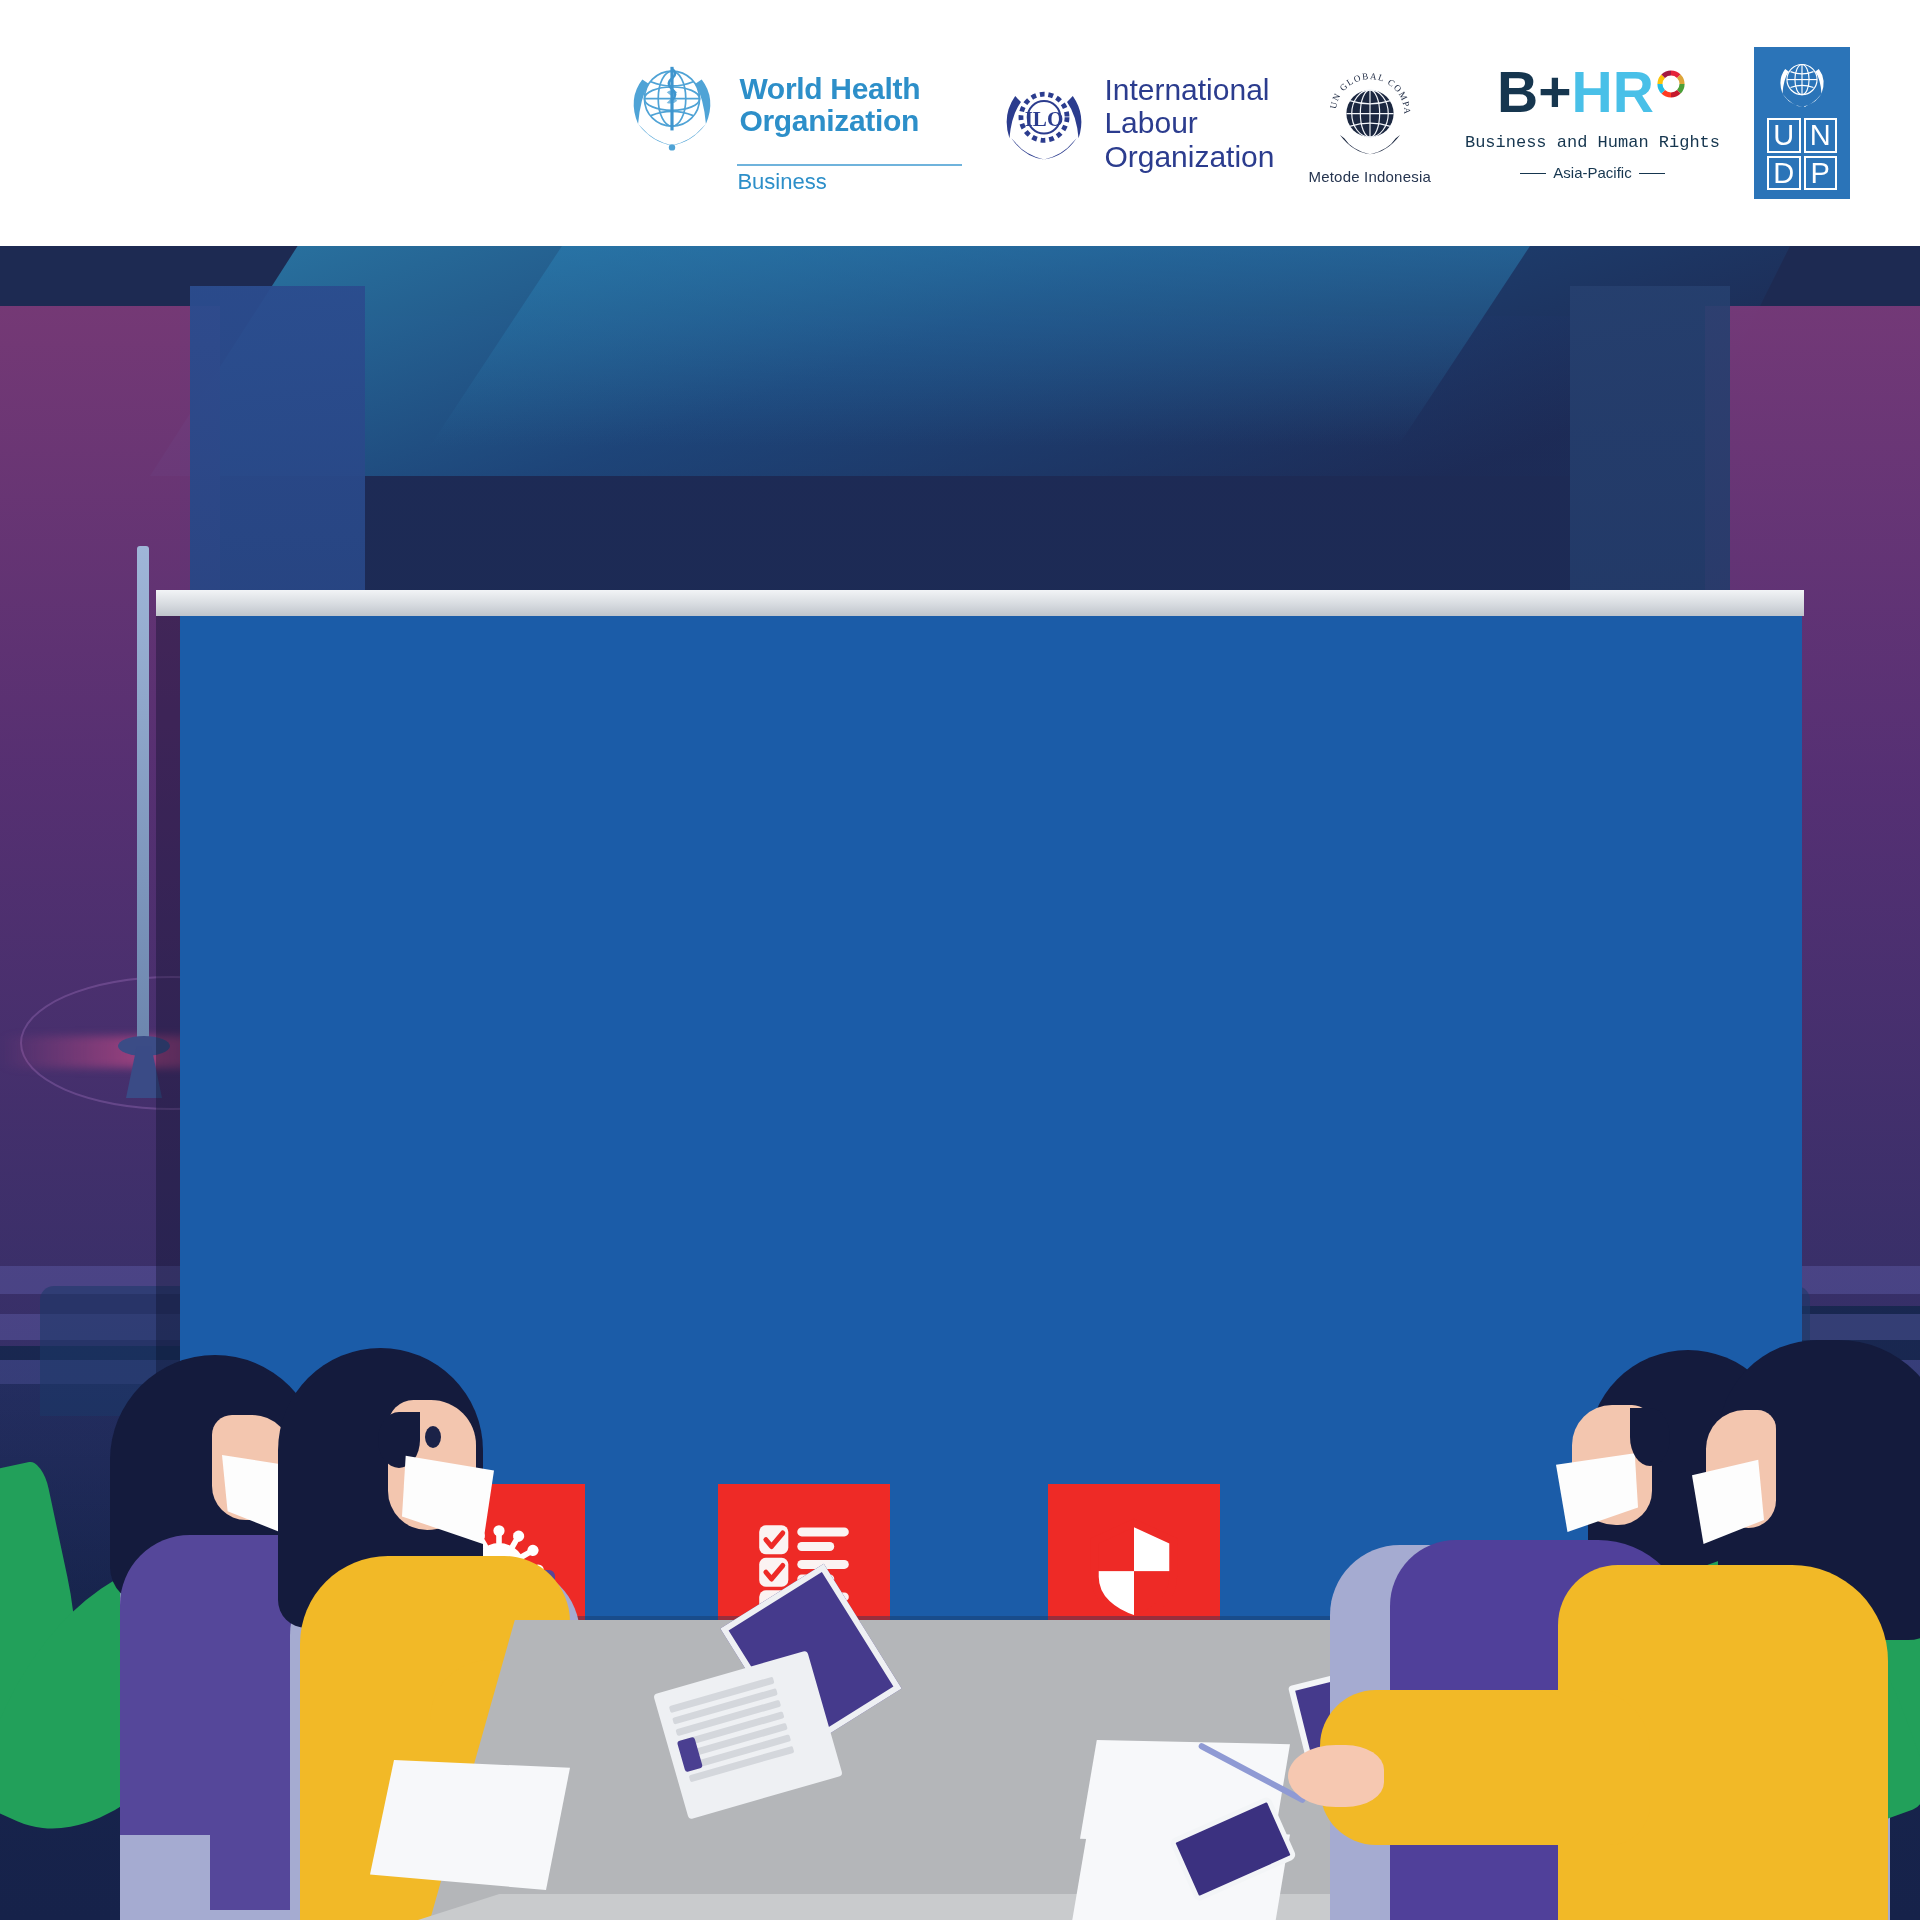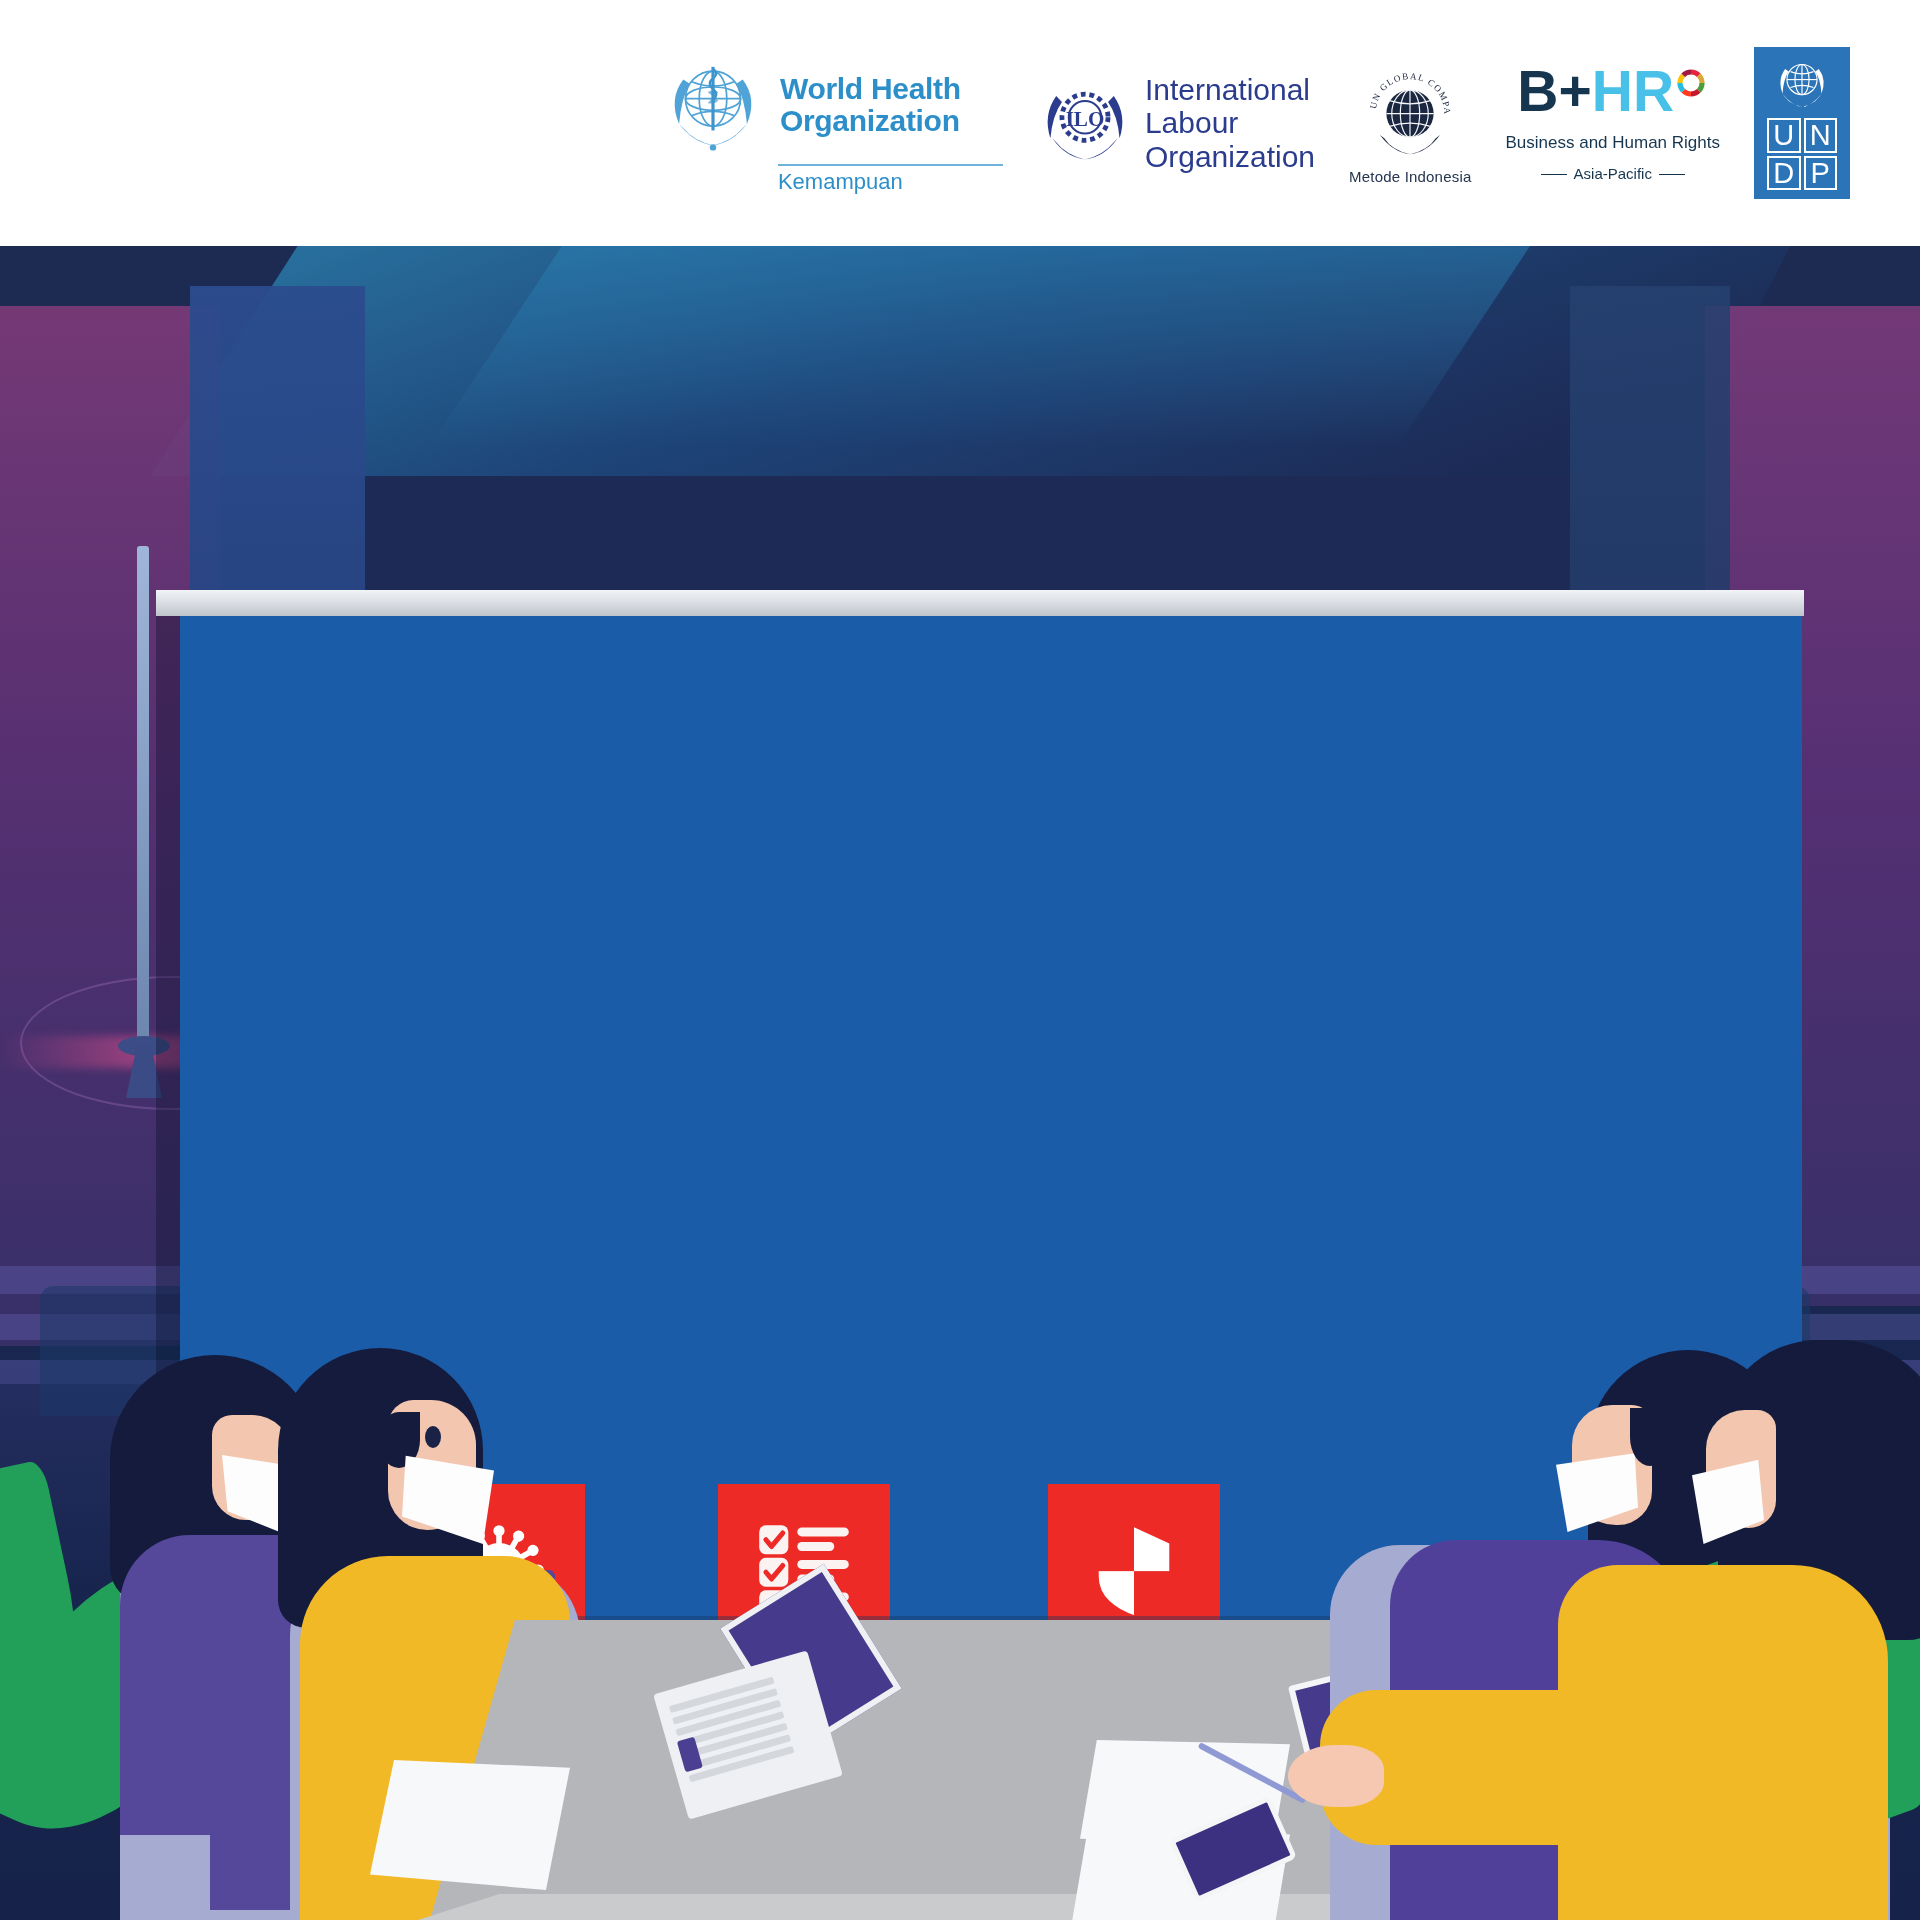--- a/index.html
+++ b/index.html
@@ -22,21 +22,21 @@
   .who-text{color:#2D8FC9;font-weight:bold;font-size:30px;line-height:1.04;letter-spacing:-0.3px;}
   .who-rule{width:225px;height:2px;background:#6FB3DC;margin:6px 0 3px 118px;}
   .who-sub{color:#2D8FC9;font-size:22px;margin-left:118px;}
   .ilo-text{color:#2B3C8E;font-size:30px;line-height:1.12;}
   .ungc-wrap{display:flex;flex-direction:column;align-items:center;gap:4px;}
   .ungc-sub{color:#25344F;font-size:15px;letter-spacing:.2px;}
   .bhr-wrap{display:flex;flex-direction:column;align-items:center;}
   .bhr-main{display:flex;align-items:flex-start;}
   .bhr-b{color:#16364F;font-weight:bold;font-size:57px;line-height:.95;}
   .bhr-hr{color:#49C0E8;font-weight:bold;font-size:57px;line-height:.95;}
-  .bhr-sub1{color:#16364F;font-size:17px;margin-top:2px;}
+  .bhr-sub1{color:#16364F;font-size:17px;margin-top:2px;font-family:Liberation Mono, monospace;}
   .bhr-sub2{color:#16364F;font-size:15px;}
   .bhr-sub2 .dash{display:inline-block;width:26px;height:1px;background:#16364F;vertical-align:4px;margin:0 7px;}
   .undp{width:96px;background:#2B74B8;display:flex;flex-direction:column;align-items:center;padding:7px 0 9px;gap:4px;}
   .undp-letters{display:grid;grid-template-columns:1fr 1fr;gap:3px;width:70px;}
   .undp-letters span{color:#fff;font-size:29px;font-weight:normal;text-align:center;border:2px solid #fff;line-height:1.05;}
 
   
   .room{position:absolute;left:0;top:246px;width:1920px;height:1674px;overflow:hidden;
         background:linear-gradient(180deg,#1E2A55 0%,#1B2B55 40%,#16224A 100%);}
   .room-ceiling{position:absolute;left:0;top:0;width:1920px;height:70px;background:#1D2A52;}
@@ -155,21 +155,21 @@
               <path d="M82 68 q-14 18 -32 20 q18 -4 28 -16z"></path>
               <circle cx="50" cy="90" r="3"></circle>
             </g>
           </svg>
           <div>
             <div class="who-text">World Health</div>
             <div class="who-text">Organization</div>
           </div>
         </div>
         <div class="who-rule"></div>
-        <div class="who-sub">Kemampuan</div>
+        <div class="who-sub">Business</div>
       </div>
     </div>
 
     <div class="logo">
       <svg width="96" height="96" viewBox="0 0 100 100">
         <g fill="#2B3C8E">
           <path d="M20 22 q-14 20 -6 44 q2 -24 12 -38z"></path>
           <path d="M80 22 q14 20 6 44 q-2 -24 -12 -38z"></path>
           <path d="M16 66 q14 20 34 22 q-20 -5 -30 -18z"></path>
           <path d="M84 66 q-14 20 -34 22 q20 -5 30 -18z"></path>

